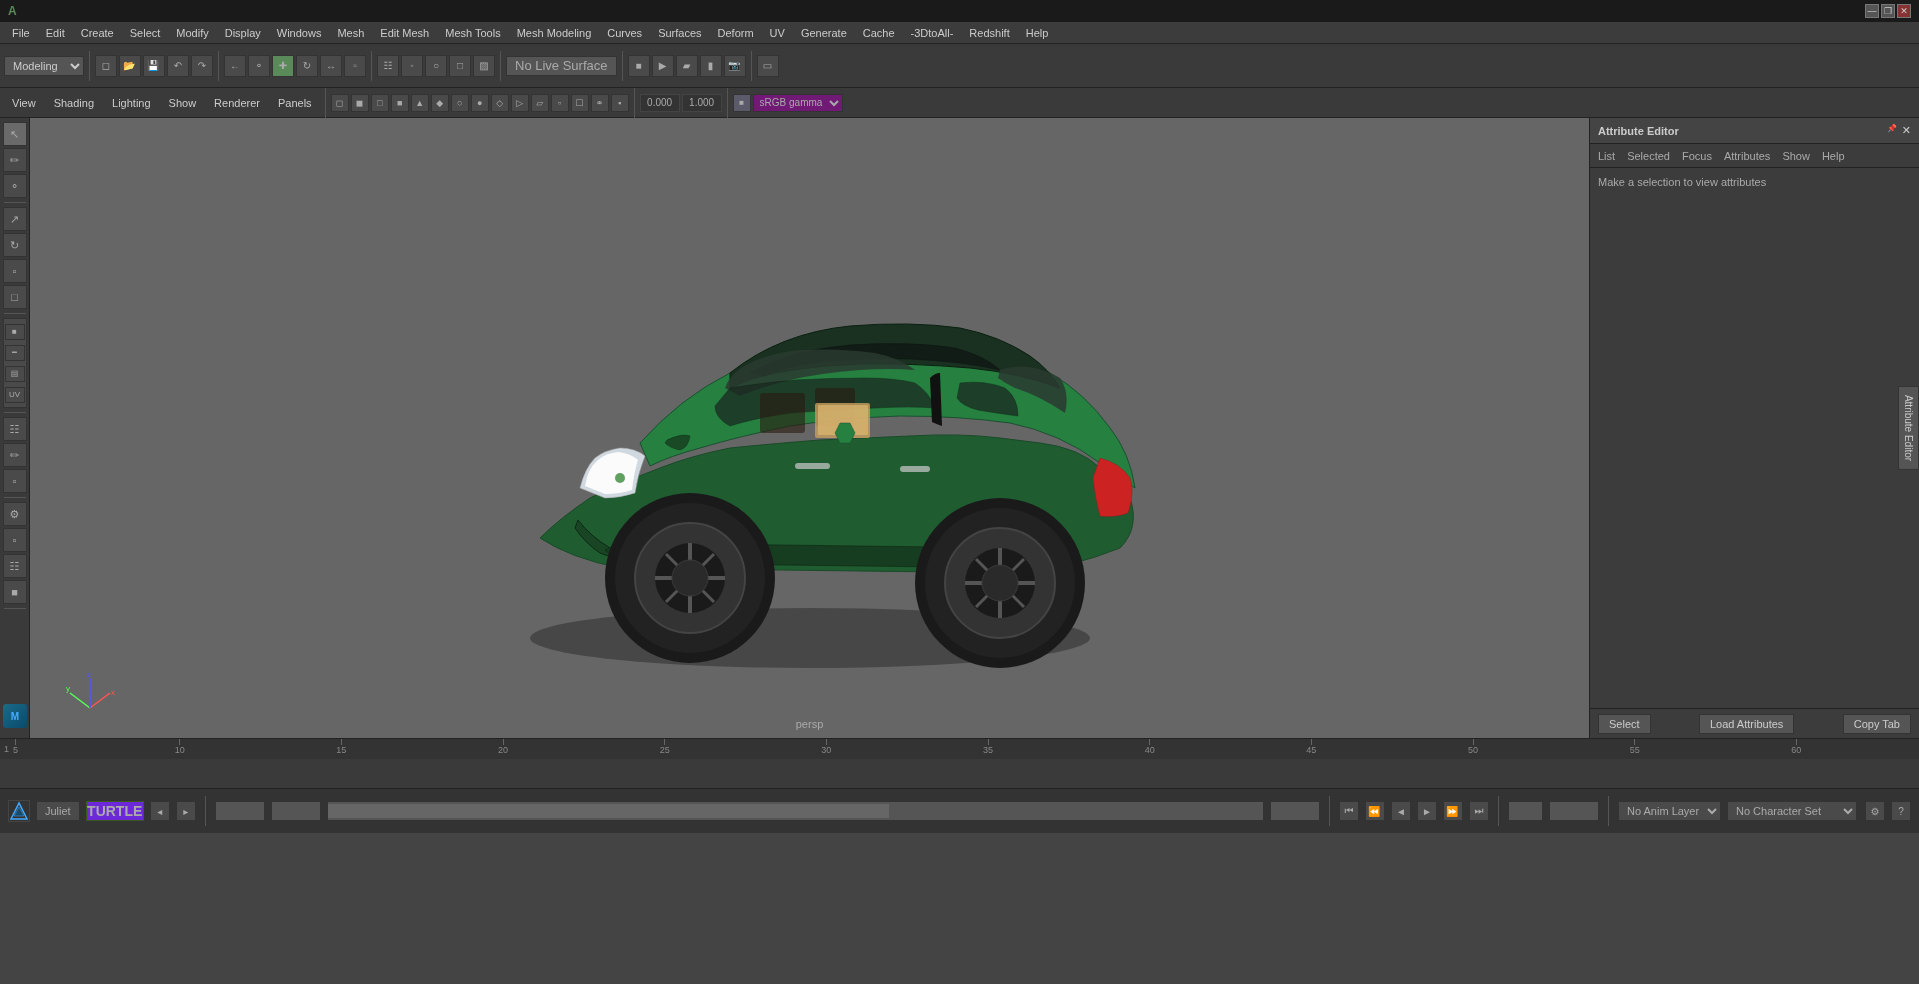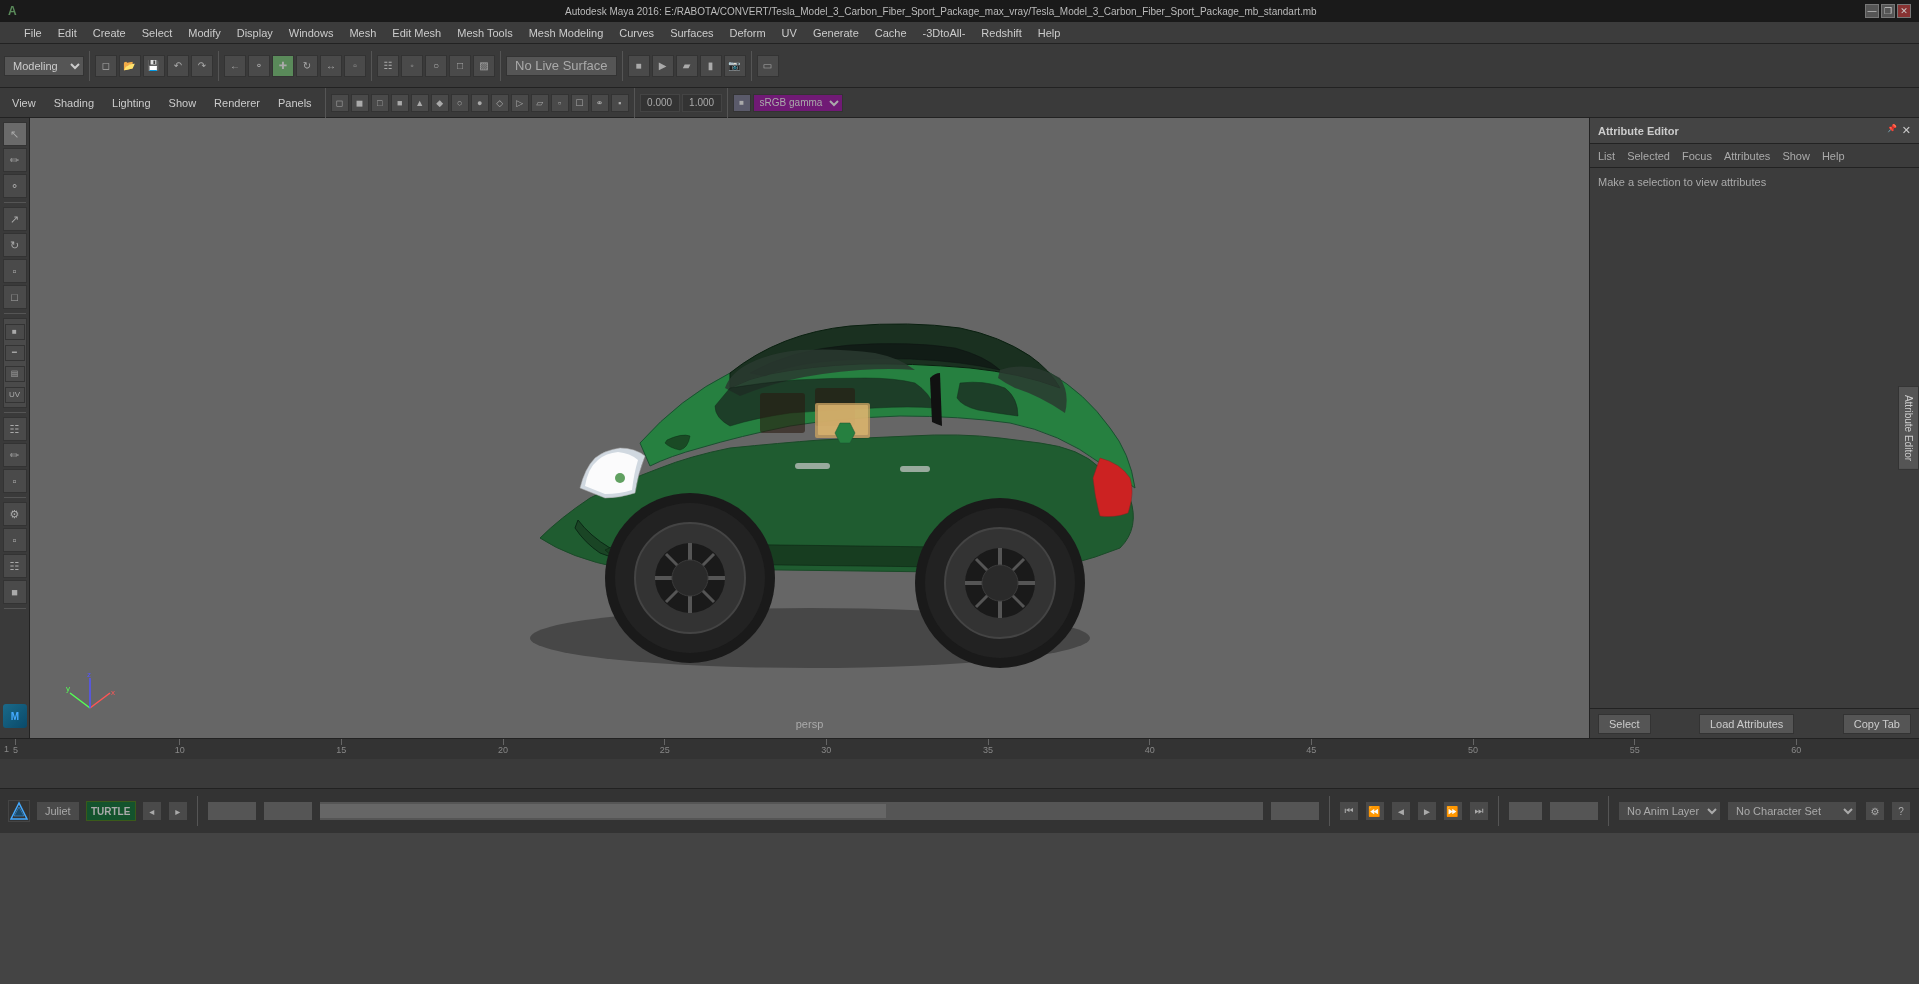--- a/index.html
+++ b/index.html
@@ -33,21 +33,21 @@
       display: flex; align-items: center; justify-content: center;
       font-size: 9px; color: #ccc; cursor: pointer;
     }
 
     
     #menu-bar {
       background: #3c3c3c;
       height: 22px;
       display: flex;
       align-items: center;
-      padding: 0 16px;
+      padding: 0 4px;
       border-bottom: 1px solid #222;
     }
     .menu-item {
       padding: 2px 8px;
       color: #ccc;
       font-size: 11px;
       cursor: pointer;
     }
 
     
@@ -377,21 +377,20 @@
       height: 18px;
       padding: 0 2px;
       min-width: 90px;
     }
   </style>
 </head>
 <body>
 
 <div id="title-bar">
   <span style="color:#5a8a5a;font-weight:bold;font-size:12px;">A</span>
-  <span class="title-text" style="font-size:10px;overflow:hidden;white-space:nowrap;text-overflow:ellipsis;max-width:1700px;">Autodesk Maya 2016: E:/RABOTA/CONVERT/Tesla_Model_3_Carbon_Fiber_Sport_Package_max_vray/Tesla_Model_3_Carbon_Fiber_Sport_Package_mb_standart.mb</span>
   <div class="win-controls">
     <div class="win-btn">—</div>
     <div class="win-btn">❐</div>
     <div class="win-btn" style="background:#833;">✕</div>
   </div>
 </div>
 
 <div id="menu-bar">
   <span class="menu-item">File</span>
   <span class="menu-item">Edit</span>
@@ -691,21 +690,21 @@
 <div id="bottom-bar">
 
   <div style="width:22px;height:22px;background:#333;border:1px solid #444;display:flex;align-items:center;justify-content:center;">
     <svg width="20" height="20" viewBox="0 0 20 20">
       <polygon points="10,2 2,18 18,18" fill="none" stroke="#4af" stroke-width="1.5"></polygon>
       <polygon points="10,6 5,15 15,15" fill="#1a4a6a" stroke="#4af" stroke-width="0.5"></polygon>
     </svg>
   </div>
 
   <div class="bottom-label">Juliet</div>
-  <div class="playback-btn" style="width:50px;background:#14532d;border-color:#3a5a1a;font-size:10px;font-weight:bold;">TURTLE</div>
+  <div class="playback-btn" style="width:58px;background:#6d28d9;border-color:#3a5a1a;font-size:14px;font-weight:bold;">TURTLE</div>
   <div class="playback-btn">◂</div>
   <div class="playback-btn">▸</div>
 
   <div class="toolbar-separator"></div>
 
   <input type="text" class="bottom-input" style="">
   <input type="text" class="bottom-input" style="">
 
   <div class="anim-track">
     <div class="anim-range" style="left:0;width:60%;"></div>

